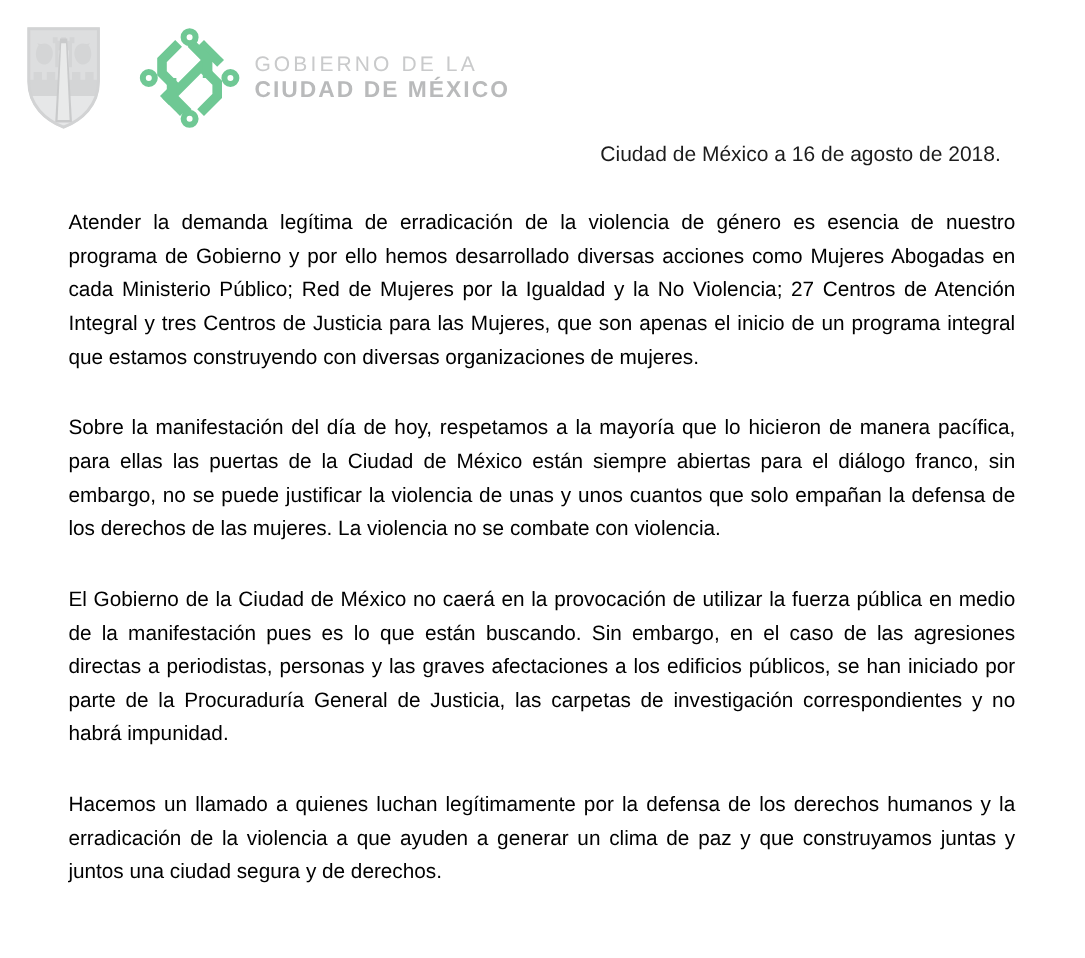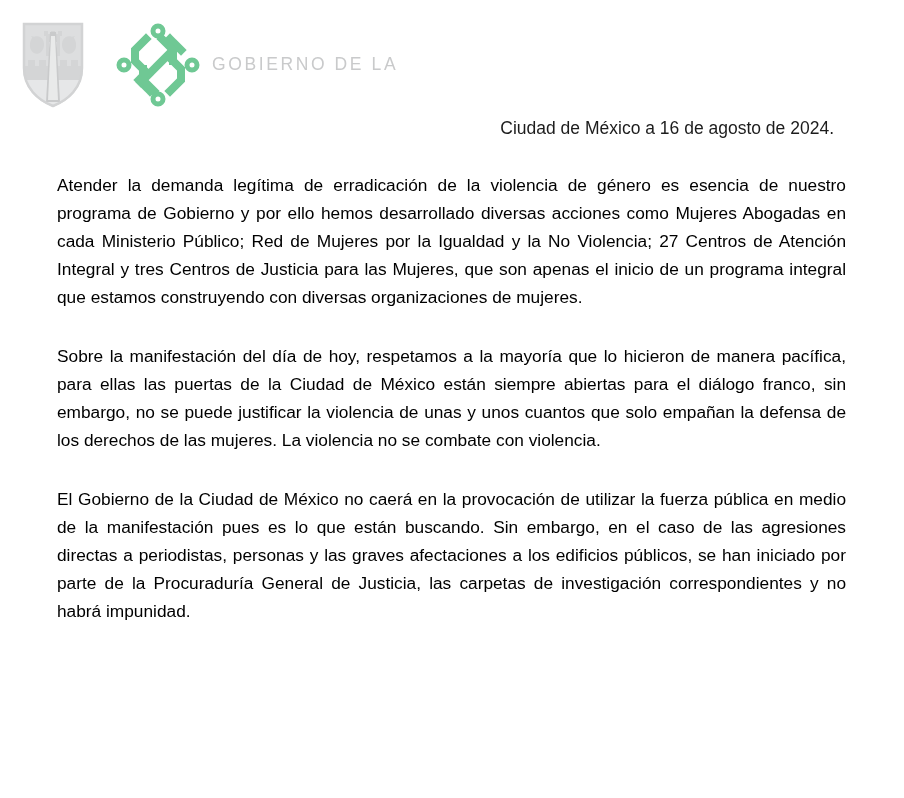--- a/index.html
+++ b/index.html
@@ -170,26 +170,28 @@
       <g fill="none" stroke="#6FC894" stroke-width="5">
         <circle cx="42" cy="8" r="5"></circle>
         <circle cx="42" cy="76" r="5"></circle>
         <circle cx="8" cy="42" r="5"></circle>
         <circle cx="76" cy="42" r="5"></circle>
       </g>
     </svg>
 
     <div class="wordmark">
       <div class="wordmark-line1">GOBIERNO DE LA</div>
+      <div class="wordmark-line2">CIUDAD DE MÉXICO</div>
     </div>
   </div>
 
   <div class="doc-body">
 
-    <div class="dateline">Ciudad de México a 16 de agosto de 2024.</div>
+    <div class="dateline">Ciudad de México a 16 de agosto de 2018.</div>
 
 
     <p class="paragraph">Atender la demanda legítima de erradicación de la violencia de género es esencia de nuestro programa de Gobierno y por ello hemos desarrollado diversas acciones como Mujeres Abogadas en cada Ministerio Público; Red de Mujeres por la Igualdad y la No Violencia; 27 Centros de Atención Integral y tres Centros de Justicia para las Mujeres, que son apenas el inicio de un programa integral que estamos construyendo con diversas organizaciones de mujeres.</p>
     <p class="paragraph">Sobre la manifestación del día de hoy, respetamos a la mayoría que lo hicieron de manera pacífica, para ellas las puertas de la Ciudad de México están siempre abiertas para el diálogo franco, sin embargo, no se puede justificar la violencia de unas y unos cuantos que solo empañan la defensa de los derechos de las mujeres. La violencia no se combate con violencia.</p>
     <p class="paragraph">El Gobierno de la Ciudad de México no caerá en la provocación de utilizar la fuerza pública en medio de la manifestación pues es lo que están buscando. Sin embargo, en el caso de las agresiones directas a periodistas, personas y las graves afectaciones a los edificios públicos, se han iniciado por parte de la Procuraduría General de Justicia, las carpetas de investigación correspondientes y no habrá impunidad.</p>
+    <p class="paragraph">Hacemos un llamado a quienes luchan legítimamente por la defensa de los derechos humanos y la erradicación de la violencia a que ayuden a generar un clima de paz y que construyamos juntas y juntos una ciudad segura y de derechos.</p>
 
   </div>
 </div>
 
 </body></html>

